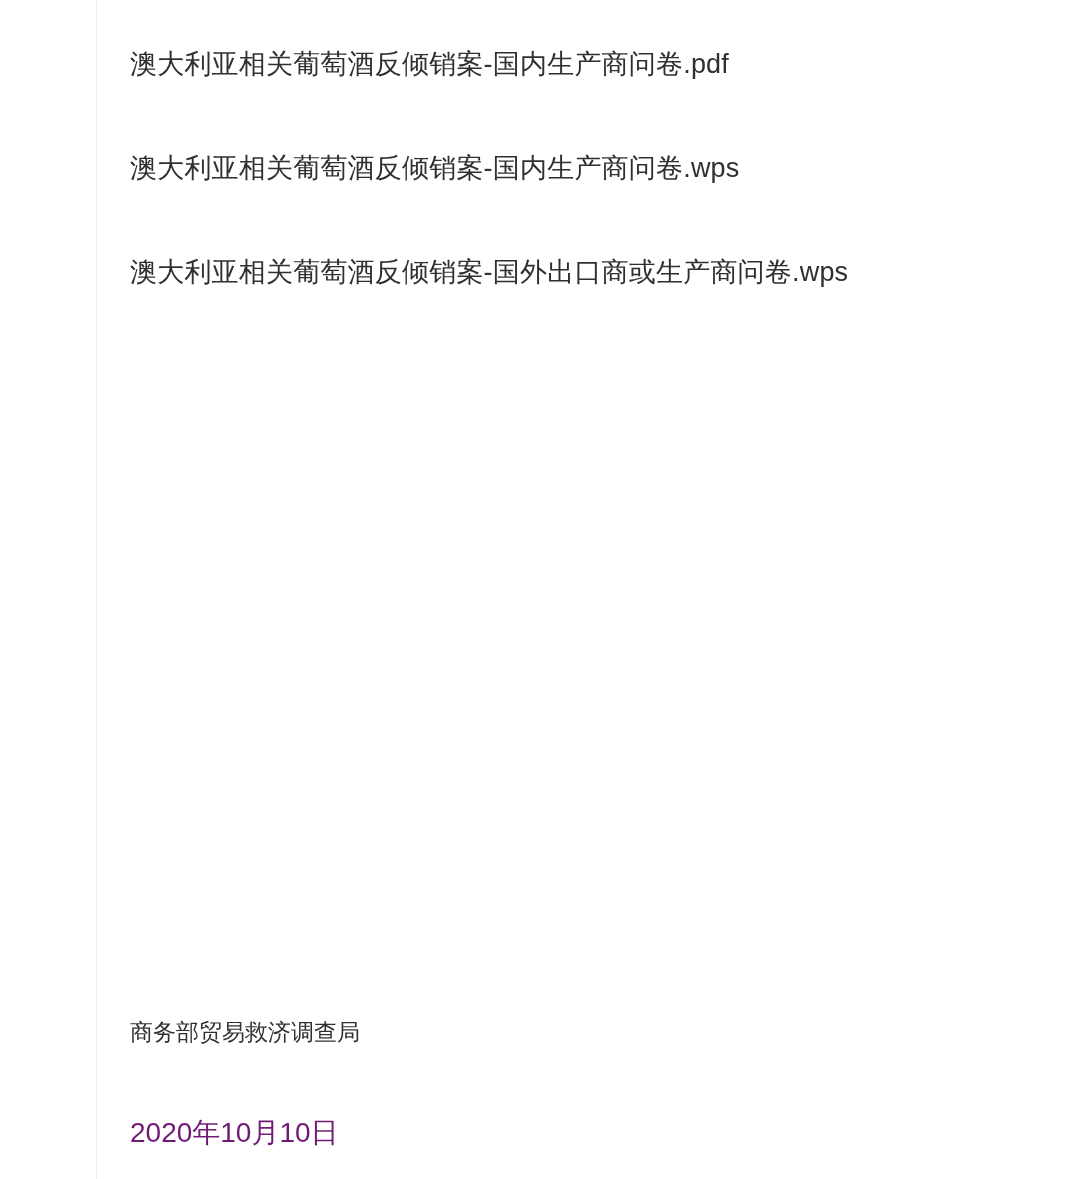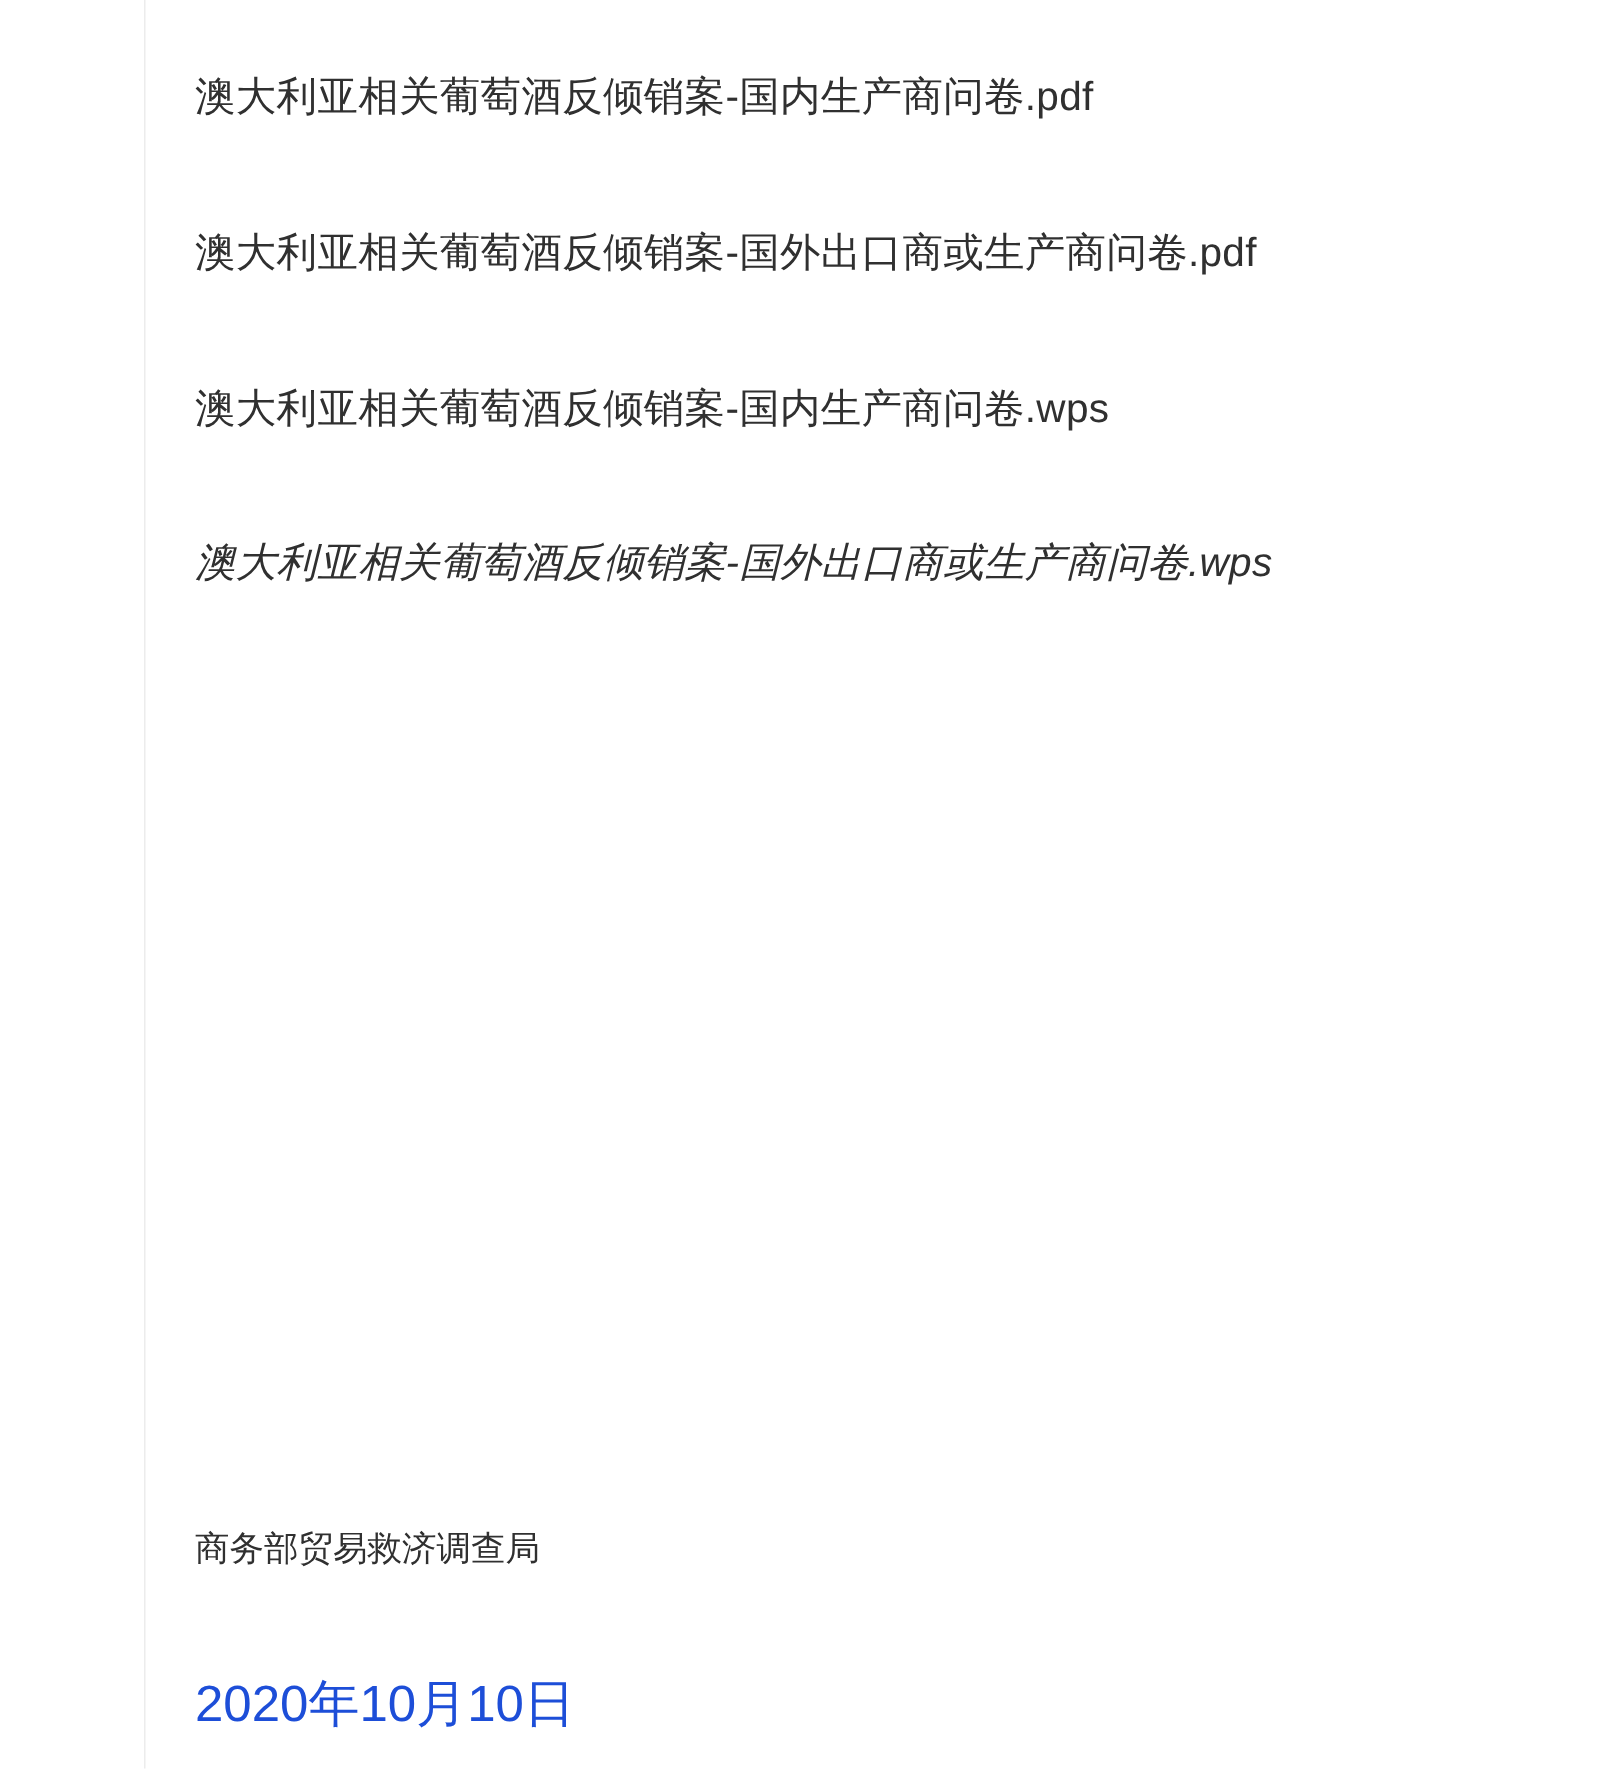--- a/index.html
+++ b/index.html
@@ -62,37 +62,36 @@
     width: 900px;
   }
   .issuer {
     font-size: 23px;
     line-height: 1.25;
     color: #303030;
     white-space: nowrap;
   }
   .issue-date {
     margin-top: 68px;
-    font-size: 34px;
+    font-size: 28px;
     line-height: 1.25;
-    color: #1d4ed8;
+    color: #701a75;
     white-space: nowrap;
   }
 </style>
 </head>
 <body>
 
 <div class="page">
 
   <div class="left-rule"></div>
 
   <div class="content">
     <ul class="attachment-list">
       <li class="attachment-item">澳大利亚相关葡萄酒反倾销案-国内生产商问卷.pdf</li>
-      <li class="attachment-item">澳大利亚相关葡萄酒反倾销案-国外出口商或生产商问卷.pdf</li>
       <li class="attachment-item">澳大利亚相关葡萄酒反倾销案-国内生产商问卷.wps</li>
       <li class="attachment-item">澳大利亚相关葡萄酒反倾销案-国外出口商或生产商问卷.wps</li>
     </ul>
   </div>
 
   <div class="signature-block">
     <div class="issuer">商务部贸易救济调查局</div>
     <div class="issue-date">2020年10月10日</div>
   </div>
 

